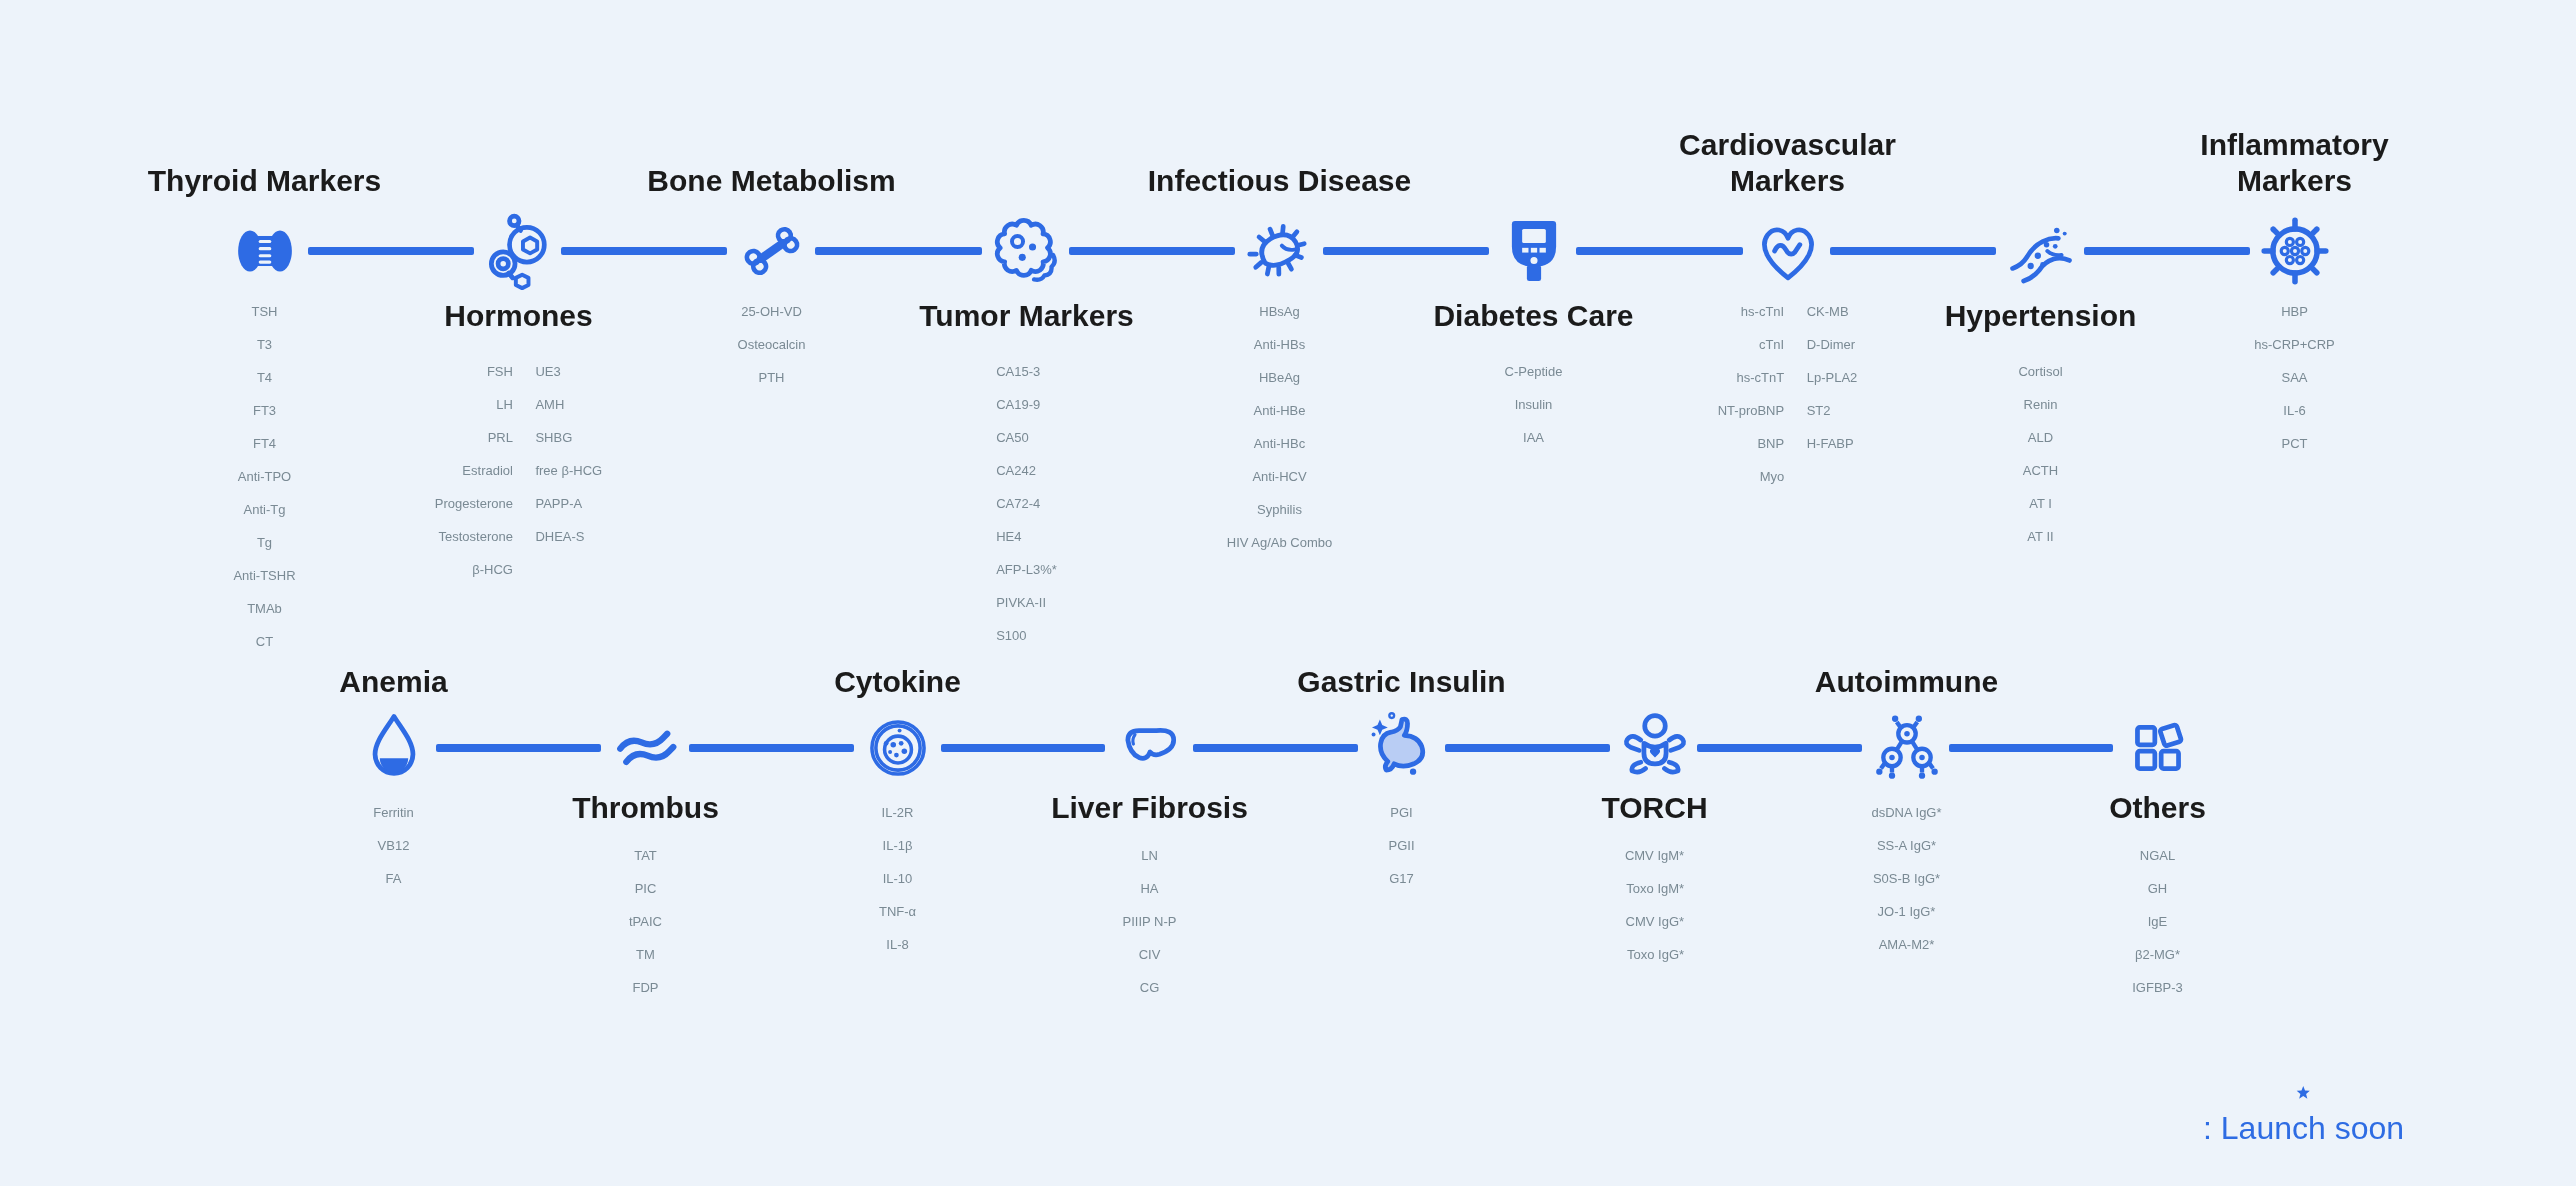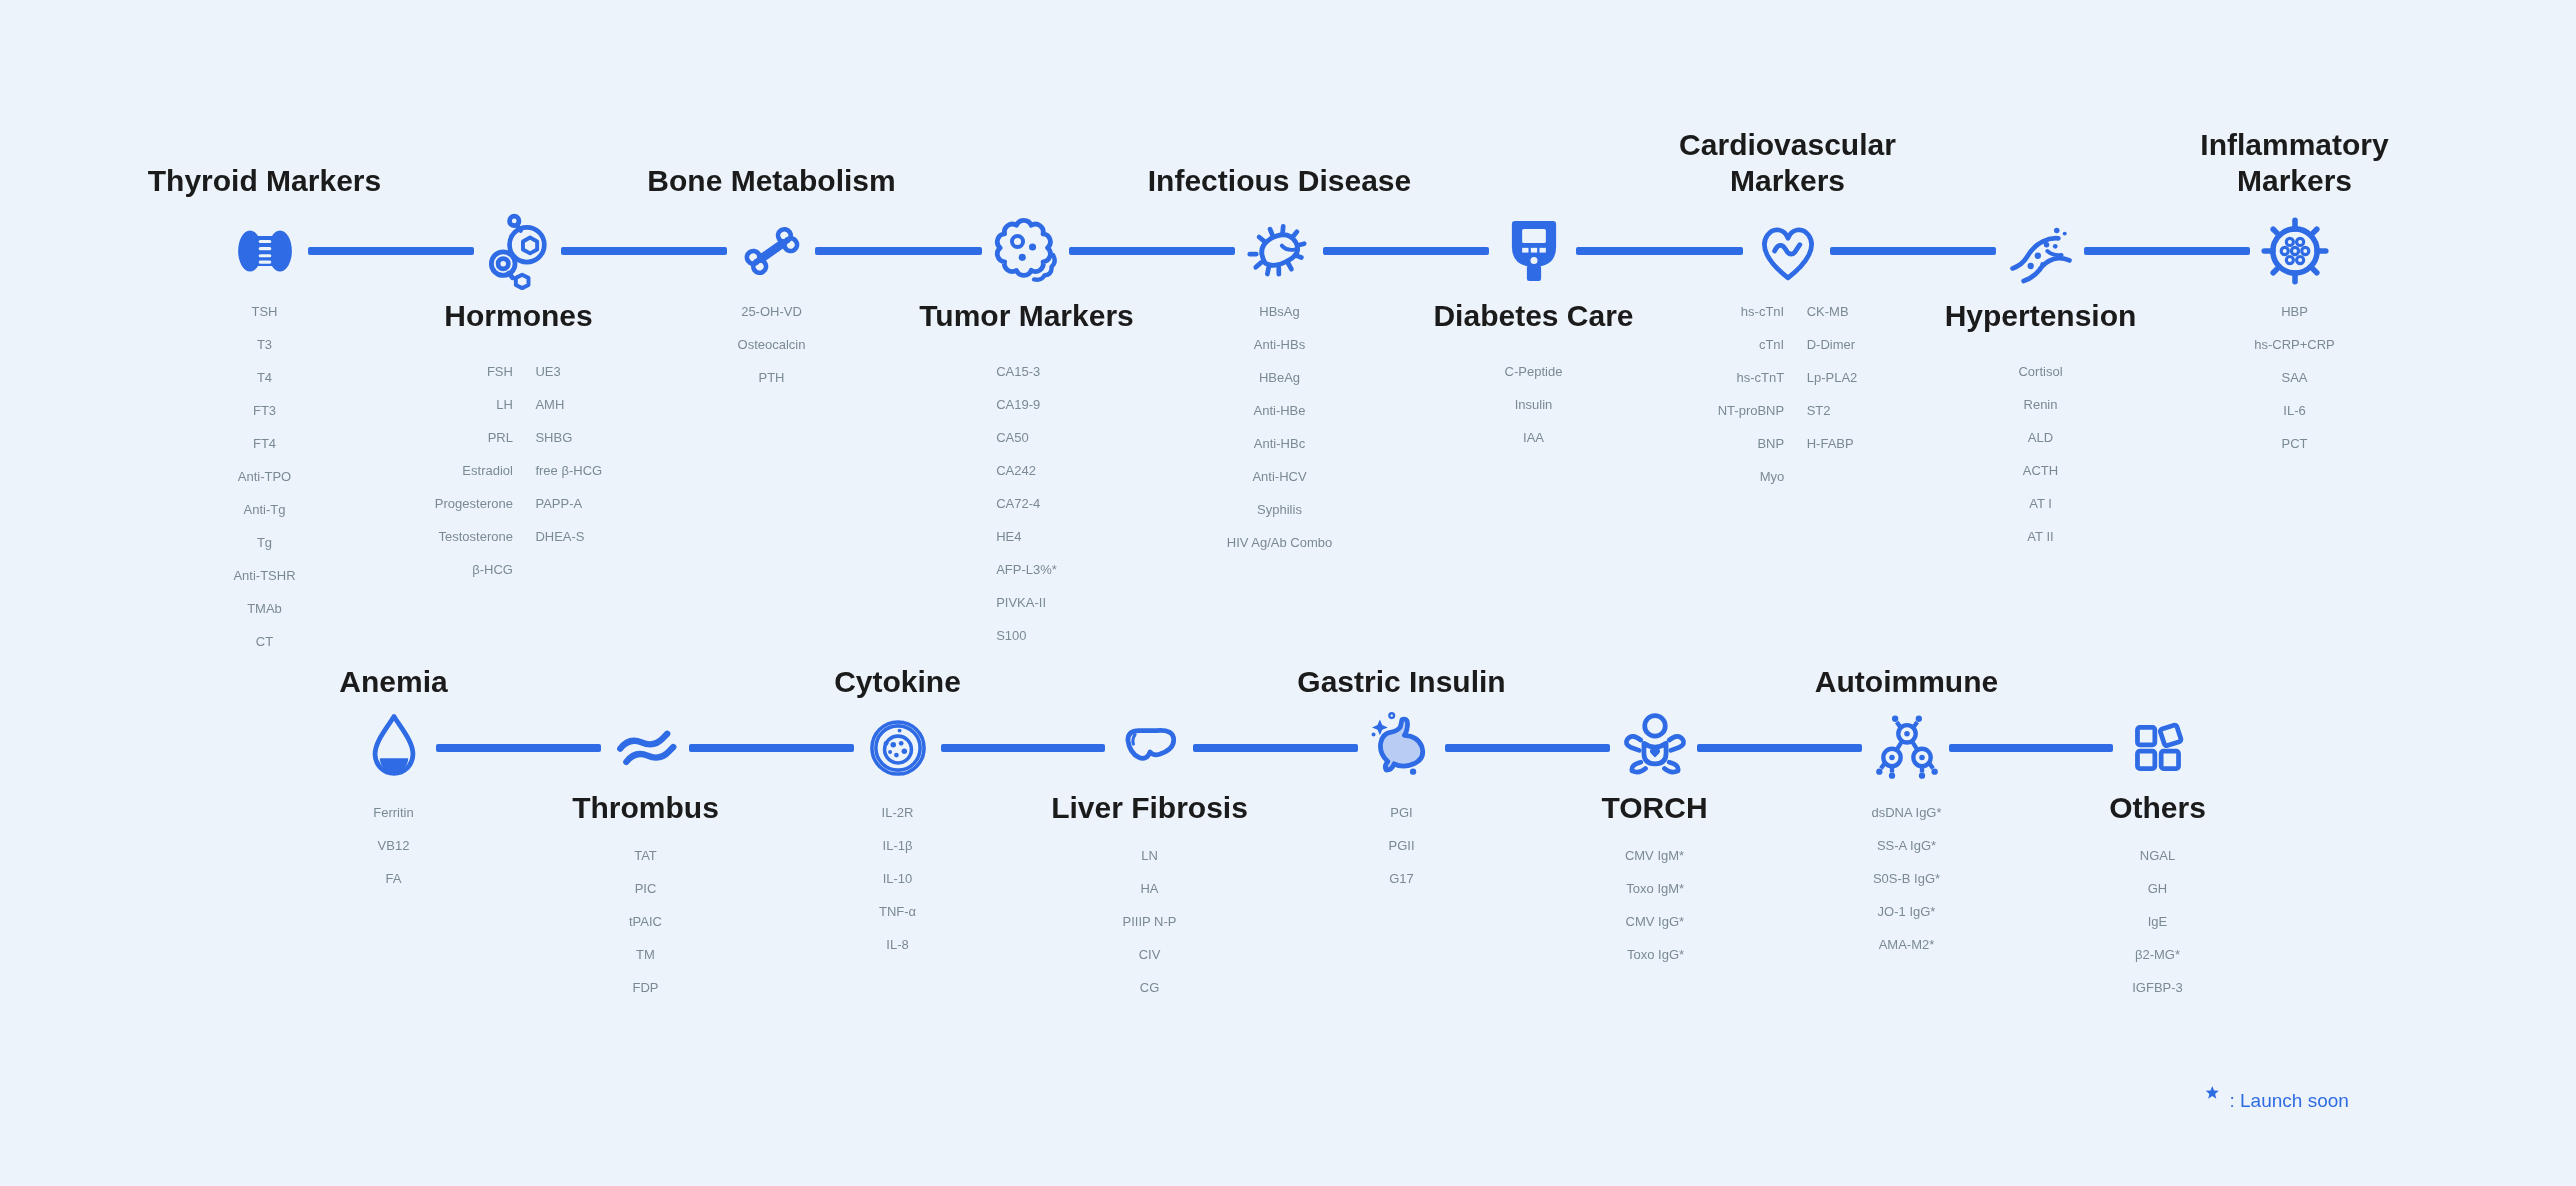--- a/index.html
+++ b/index.html
@@ -37,22 +37,22 @@
   .row2 .t-above .list{top:796px;}
   .row2 .t-below .list{top:839px;}
   .cols{display:flex;gap:22.5px;justify-content:center;align-items:flex-start;}
   .col.left{text-align:right;}
   .col.right{text-align:left;}
   .col.single{text-align:center;}
   .li{display:block;}
   .seg{position:absolute;height:8px;background:#2E6BE4;border-radius:2px;}
   .footnote{
     position:absolute;top:1084px;left:2203px;
-    color:#2E6CE3;font-size:19px;line-height:34px;
-    display:flex;gap:8px;
+    color:#2E6CE3;font-size:32px;line-height:34px;
+    display:flex;align-items:center;gap:8px;flex-direction:column;
   }
   .footnote .star{width:18.5px;height:18.5px;display:inline-block;}
   .footnote .star svg{width:100%;height:100%;display:block;}
 </style>
 </head>
 <body>
 
 <div id="canvas">
 
   <div class="row1">

